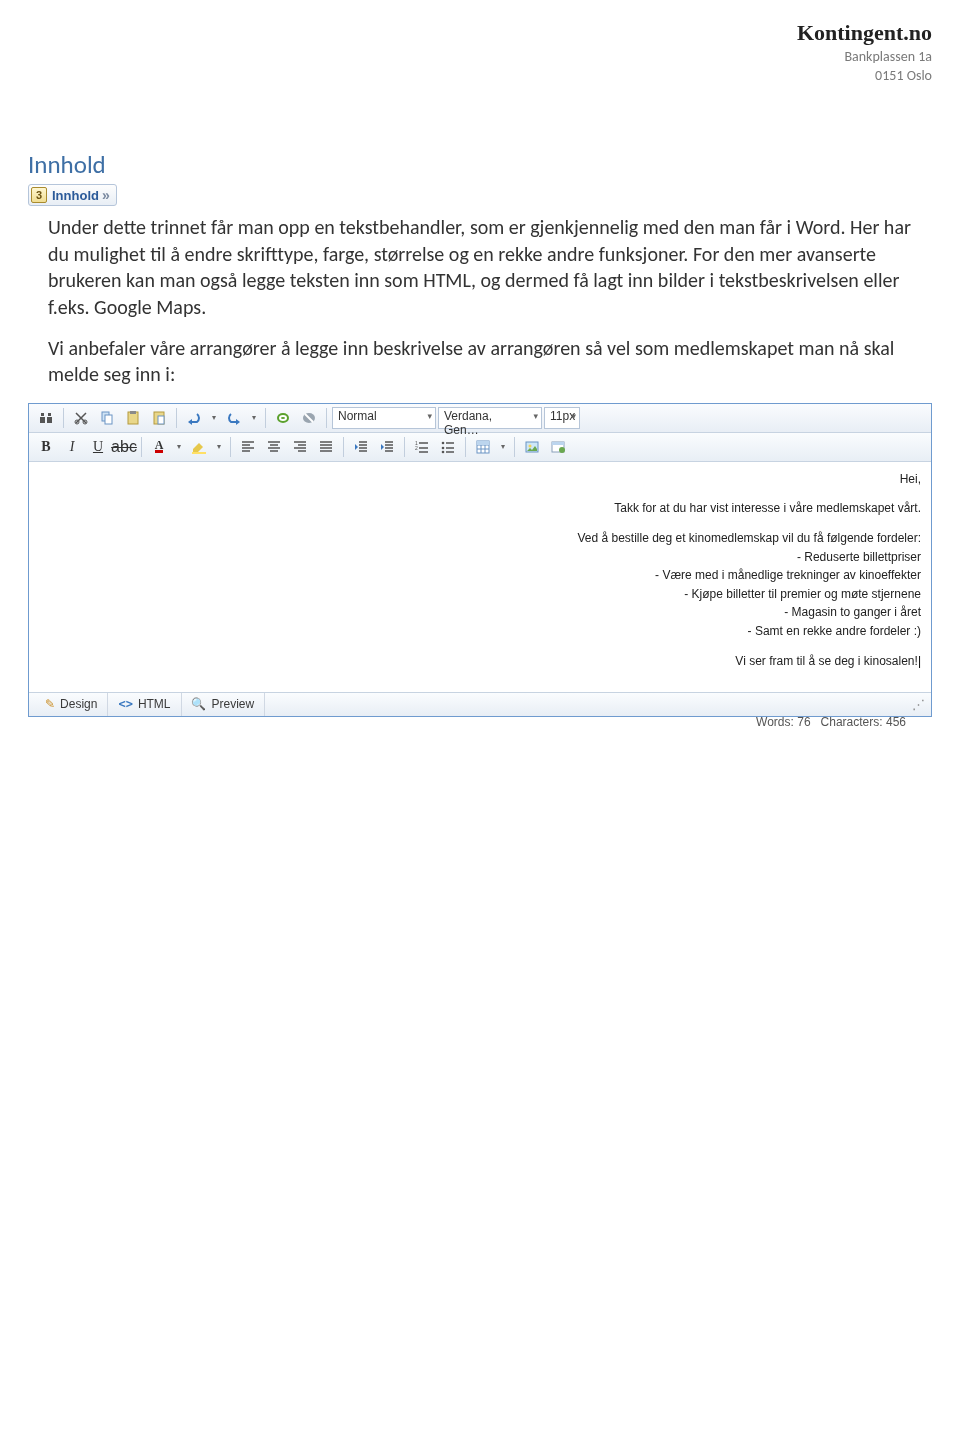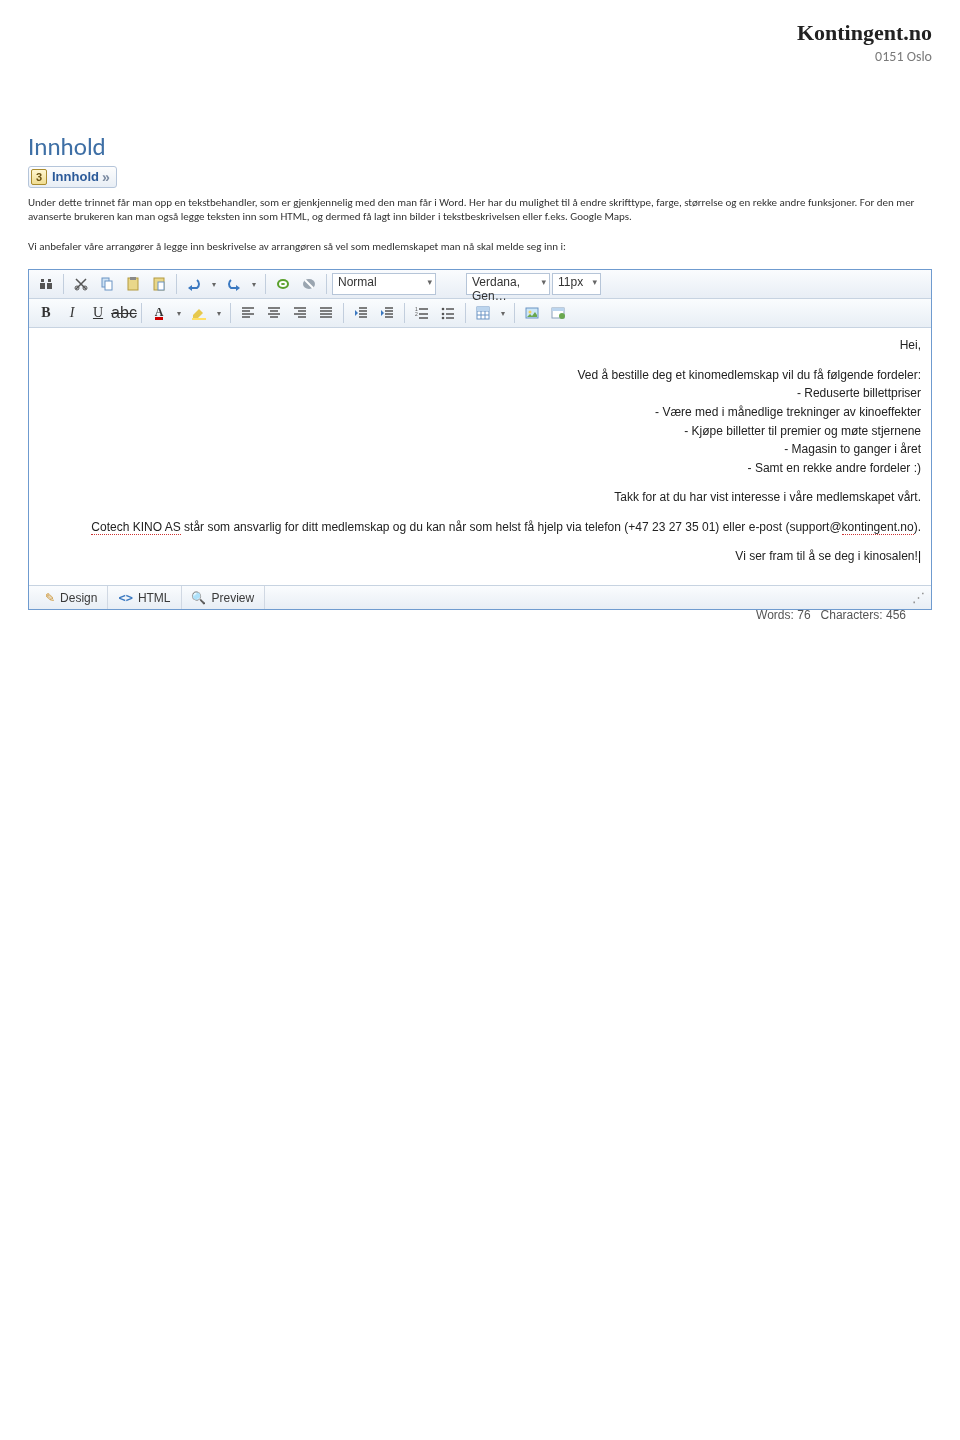--- a/index.html
+++ b/index.html
@@ -53,24 +53,25 @@
     border: 1px solid #a98b2e;
     background: linear-gradient(#fff7d0, #f0dd92);
     color: #6b5210;
     font-size: 11px;
     font-weight: bold;
     border-radius: 2px;
     margin: 2px 5px 2px 2px;
   }
   .bc-sep { color: #7b8aa0; font-size: 14px; margin-left: 3px; }
   .body-text {
-    font-size: 11px;
+    font-size: 20px;
     line-height: 1.32;
     color: #333;
     margin-bottom: 15px;
+    margin-left: 20px;
   }
   
   .editor {
     border: 1px solid #6f9bcf;
     background: #fff;
     margin-top: 12px;
     font-family: Verdana, Geneva, sans-serif;
   }
   .toolbar {
     background: linear-gradient(#fafcfe, #e8eef5);
@@ -103,22 +104,22 @@
     font-family: Verdana, sans-serif;
     padding: 1px 16px 1px 5px;
     cursor: pointer;
     position: relative;
   }
   .tb-select::after {
     content: "▾"; position: absolute; right: 3px; top: 3px;
     font-size: 9px; color: #666;
   }
   .w-style { width: 104px; }
-  .w-font { width: 84px; margin-left: 28px; }
-  .w-size { width: 49px; }
+  .w-font { width: 104px; }
+  .w-size { width: 36px; }
   
   svg { width: 16px; height: 16px; }
   .icon-bold { font-family: 'Times New Roman', serif; font-weight: bold; font-size: 14px; }
   .icon-italic { font-family: 'Times New Roman', serif; font-style: italic; font-size: 14px; }
   .icon-underline { text-decoration: underline; font-family: 'Times New Roman', serif; font-size: 14px; }
   .icon-strike { text-decoration: line-through; font-family: Liberation Sans, sans-serif; font-size: 16px; }
   .editor-content {
     padding: 8px 10px;
     font-family: Verdana, Geneva, sans-serif;
     font-size: 12px;
@@ -153,20 +154,21 @@
   .mag-ico { color:#3c8a3c; }
 </style>
 </head>
 <body>
 
 
 
 
 <div class="header-right">
   <div class="brand">Kontingent.no</div>
+  <div>Bankplassen 1a</div>
   <div>0151 Oslo</div>
 </div>
 
 
 <div class="section-title">Innhold</div>
 
 
 <div class="breadcrumb-bar">
   <span class="bc-num">3</span>
   <span>Innhold</span>
@@ -344,32 +346,29 @@
         <svg viewBox="0 0 16 16">
           <rect x="2" y="3" width="12" height="10" fill="#fff" stroke="#8aa0ba"></rect>
           <rect x="2" y="3" width="12" height="3" fill="#bcd5ee"></rect>
           <circle cx="12" cy="11" r="3" fill="#6aa84f"></circle>
         </svg>
       </span>
   </div>
 
   <div class="editor-content">
     <p>Hei,</p>
+    <p>Takk for at du har vist interesse i våre medlemskapet vårt.</p>
     <p>
       <span>Ved å bestille deg et kinomedlemskap vil du få følgende fordeler:</span><br>
       <span>- Reduserte billettpriser</span><br>
       <span>- Være med i månedlige trekninger av kinoeffekter</span><br>
       <span>- Kjøpe billetter til premier og møte stjernene</span><br>
       <span>- Magasin to ganger i året</span><br>
       <span>- Samt en rekke andre fordeler :)</span>
     </p>
-    <p>Takk for at du har vist interesse i våre medlemskapet vårt.</p>
-    <p>
-      <span class="dotted-u">Cotech KINO AS</span><span> står som ansvarlig for ditt medlemskap og du kan når som helst få hjelp via telefon (+47 23 27 35 01) eller e-post (support@</span><span class="dotted-u">kontingent.no</span><span>).</span>
-    </p>
     <p class="cursor-line">Vi ser fram til å se deg i kinosalen!</p>
   </div>
 
   <div class="footer-bar">
     <span class="footer-tab">
       <span class="pencil-ico">✎</span>
       <span>Design</span>
     </span>
     <span class="footer-tab">
       <span class="html-ico">&lt;&gt;</span>

